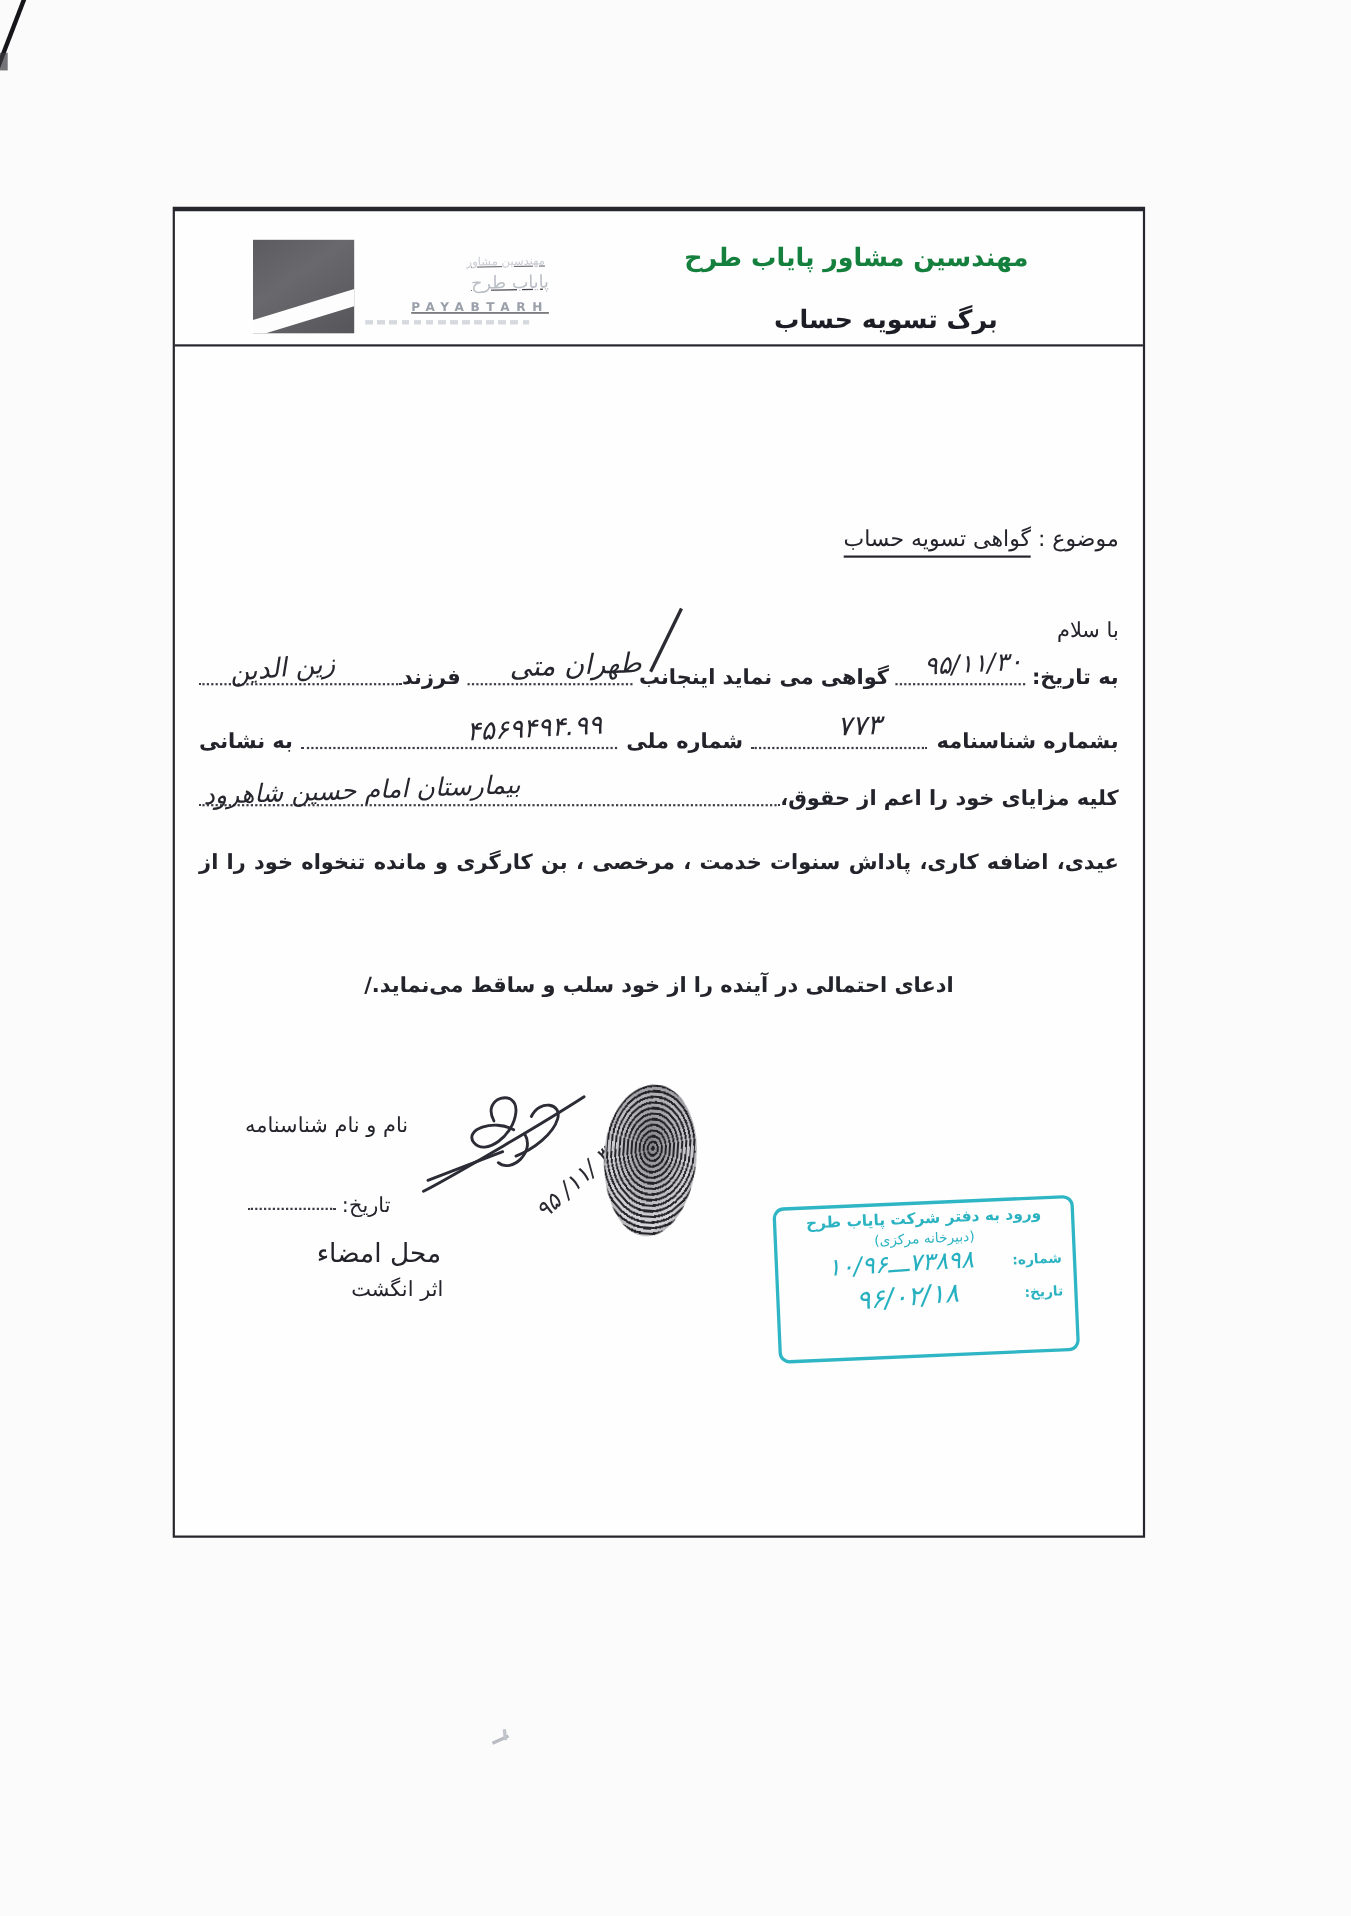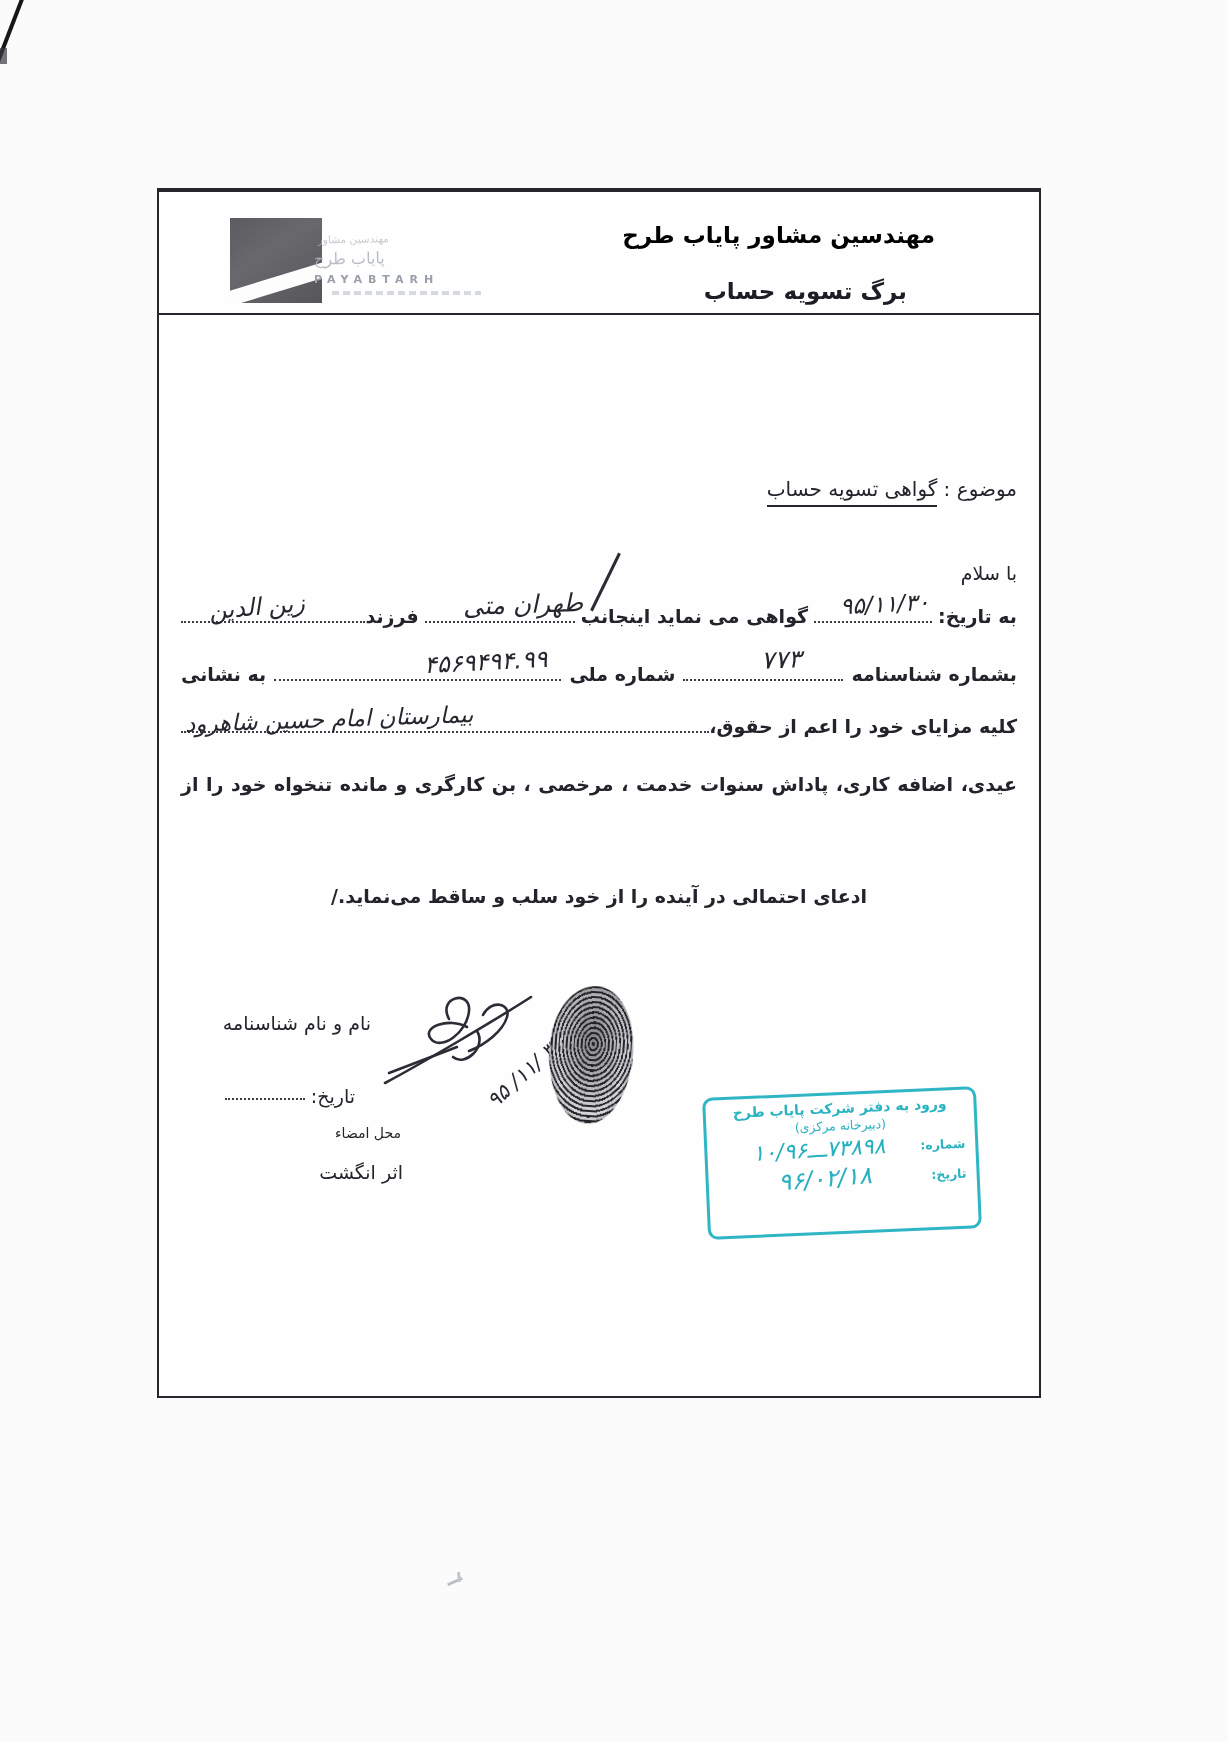--- a/index.html
+++ b/index.html
@@ -21,27 +21,27 @@
     direction:rtl;
   }
   .header-divider{position:absolute;left:0;right:0;top:121px;height:2px;background:#26262e;}
   
   .logo-mark{
     position:absolute;right:717px;top:26px;width:92px;height:85px;
     background:linear-gradient(145deg,#5c5c60 0%,#69696d 40%,#55555a 100%);
     overflow:hidden;
   }
   .logo-stripe{position:absolute;left:-10px;top:57px;width:125px;height:15px;background:#fdfdfd;transform:rotate(-17deg);}
-  .logo-text{position:absolute;right:540px;top:40px;width:185px;text-align:left;direction:rtl;}
+  .logo-text{position:absolute;right:540px;top:40px;width:185px;text-align:right;direction:rtl;text-decoration:underline;}
   .logo-faint1{font-size:11px;color:#b6bac2;opacity:.75;transform:scale(.96) rotate(-1deg);}
   .logo-faint2{font-size:16px;color:#aeb3bc;opacity:.85;margin-top:3px;transform:rotate(-1deg);}
   .logo-latin{font-size:11px;color:#9aa0aa;letter-spacing:6px;margin-top:6px;direction:ltr;font-weight:bold;}
   .logo-fineprint{height:4px;margin:5px 18px 0 18px;background:repeating-linear-gradient(90deg,#ccd0d6 0 7px,transparent 7px 11px);opacity:.8;}
   
-  .company-title{position:absolute;right:104px;top:30px;font-size:23px;font-weight:bold;color:#000000;letter-spacing:.5px;}
+  .company-title{position:absolute;right:104px;top:30px;font-size:23px;font-weight:bold;color:#15803d;letter-spacing:.5px;}
   .form-title{position:absolute;right:132px;top:86px;font-size:23px;font-weight:bold;color:#1d1d26;letter-spacing:1px;text-align:center;}
   
   .subject{position:absolute;right:22px;top:285px;font-size:20px;font-weight:normal;}
   .subject .u{border-bottom:2px solid #26262e;padding-bottom:4px;}
   .salutation{position:absolute;right:22px;top:370px;font-size:19px;}
   
   .line{position:absolute;right:22px;left:22px;display:flex;direction:rtl;align-items:flex-end;font-size:19px;font-weight:bold;line-height:1.35;color:#23232b;}
   .line .t{white-space:nowrap;}
   .dots{border-bottom:2.5px dotted #3c3c46;height:4px;position:relative;margin-bottom:7px;}
   .dots.flex{flex:1 1 auto;}
@@ -63,21 +63,21 @@
   .l4{top:580px;display:block;text-align:justify;text-align-last:justify;}
   .l5{top:638px;display:block;text-align:justify;text-align-last:justify;}
   .l6{top:692px;display:block;text-align:center;}
   .slash-mark{position:absolute;right:432px;top:358px;width:3px;height:64px;background:#2b2b33;transform:rotate(26deg);}
   
   .sig-name-label{position:absolute;right:668px;top:820px;font-size:19px;}
   .sig-svg{position:absolute;right:500px;top:793px;}
   .sig-date-row{position:absolute;right:684px;top:893px;width:132px;display:flex;direction:rtl;align-items:flex-end;font-size:19px;}
   .sig-date-row .dots{flex:1;margin-left:2px;margin-right:6px;}
   .hw-sigdate{position:absolute;right:466px;top:868px;font-size:21px;font-style:italic;transform:rotate(-42deg);color:#2a2a32;}
-  .sig-place-label{position:absolute;right:638px;top:933px;font-size:14px;}
+  .sig-place-label{position:absolute;right:638px;top:933px;font-size:24px;}
   .finger-label{position:absolute;right:636px;top:969px;font-size:19px;}
   .fingerprint{
     position:absolute;right:406px;top:794px;width:84px;height:138px;
     border-radius:52% 48% 50% 50%/46% 46% 54% 54%;
     background:
       radial-gradient(ellipse at 50% 38%, rgba(24,24,30,.50), rgba(24,24,30,.18) 55%, rgba(24,24,30,0) 78%),
       repeating-radial-gradient(ellipse 62% 52% at 52% 42%, rgba(22,22,28,.92) 0 1.6px, rgba(240,240,243,.85) 1.6px 3.7px);
     box-shadow: inset 0 0 8px rgba(18,18,24,.55);
     transform:rotate(4deg);
     filter:blur(.3px);

